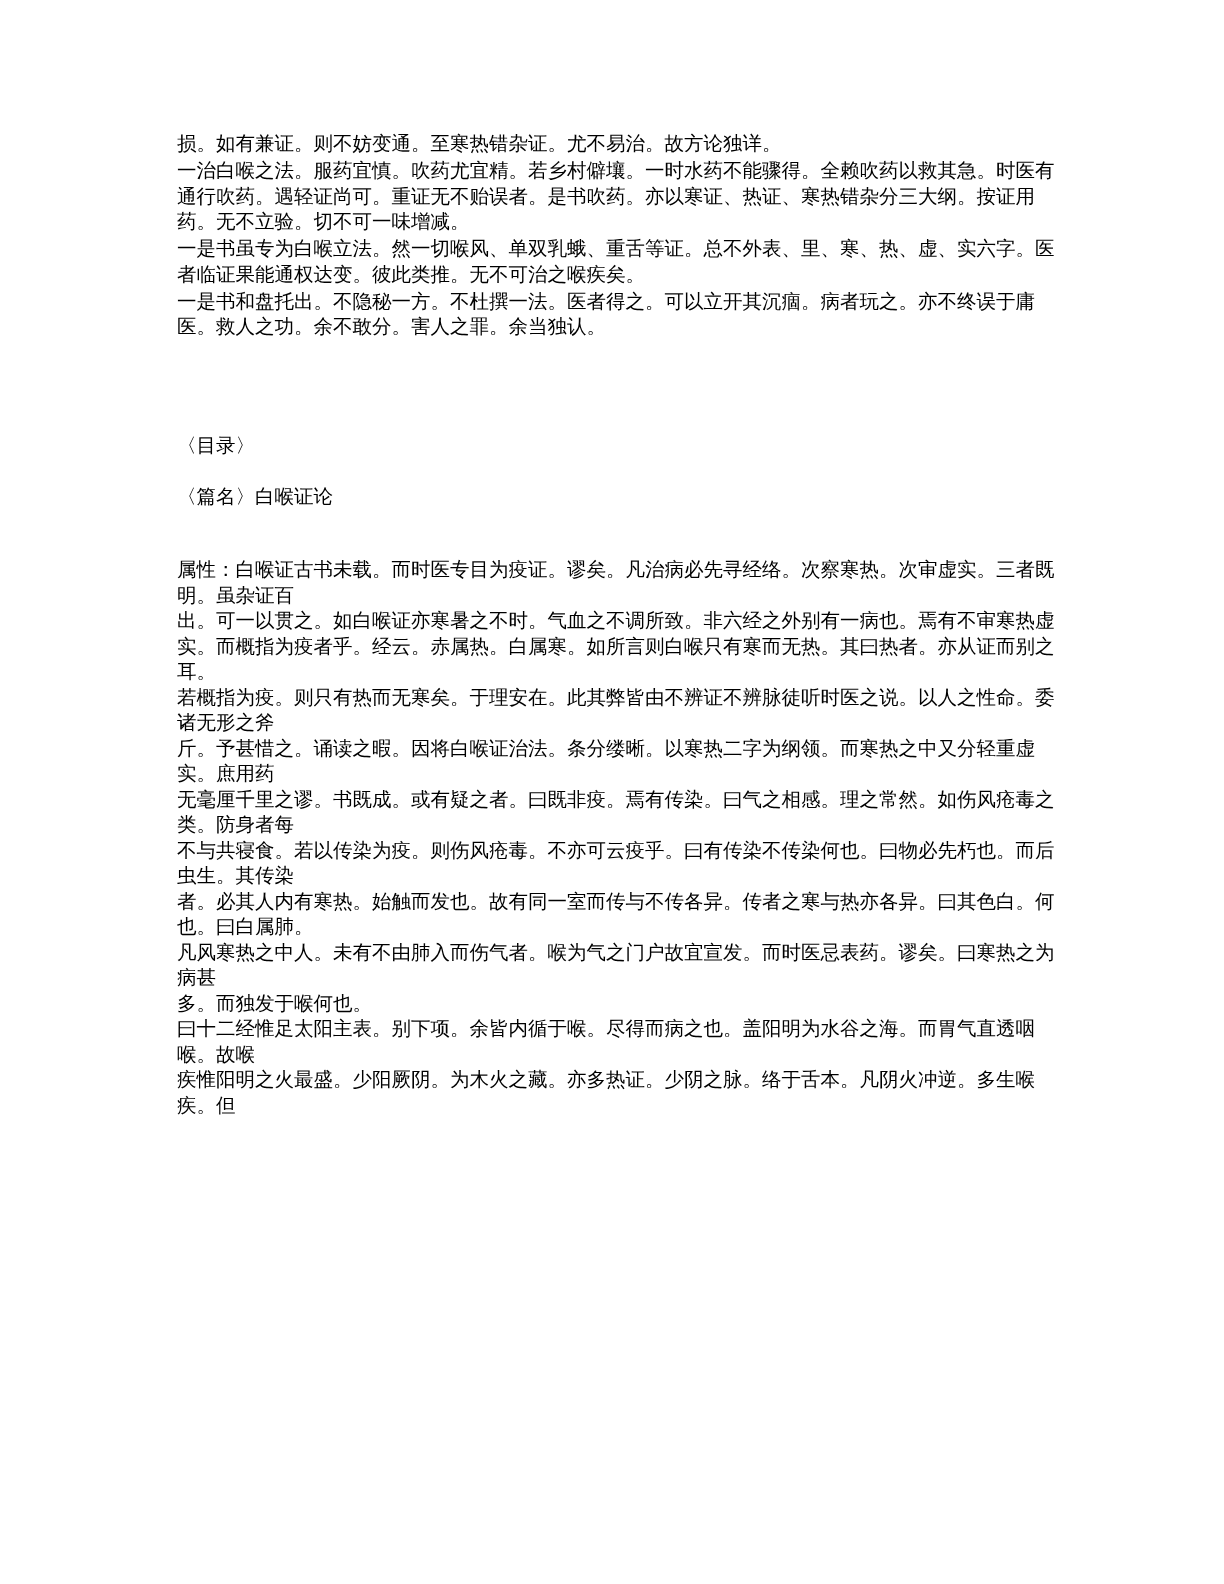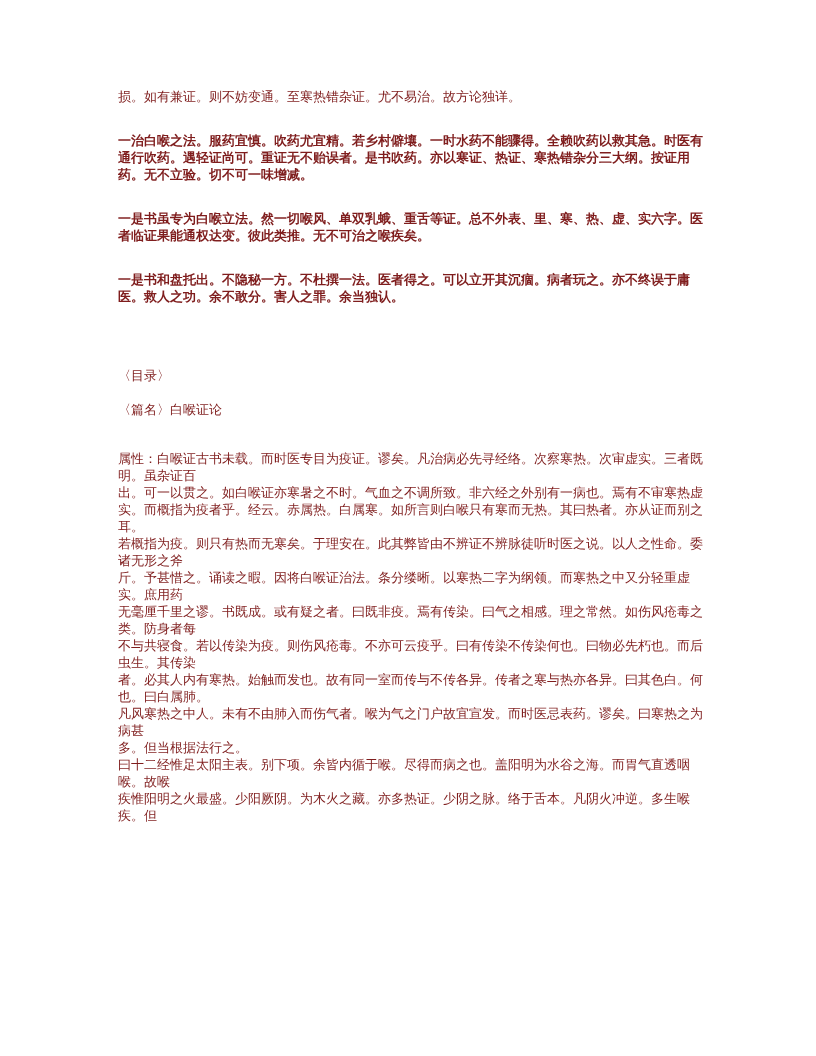--- a/index.html
+++ b/index.html
@@ -16,31 +16,30 @@
   .page {
     position: absolute;
     inset: 0;
     background: #ffffff;
   }
   .doc {
     position: absolute;
     left: 118px;
     top: 88px;
     width: 592px;
-    color: #7f1d1d;
+    color: #000000;
     font-family: "DejaVu Sans", sans-serif;
     font-size: 13px;
     line-height: 17px;
     letter-spacing: 0px;
     text-align: left;
     word-break: break-all;
   }
   .preface .para + .para {
-    margin-top: 27px;
-    font-weight: bold;
+    margin-top: 1px;
   }
   .heading.toc {
     margin-top: 62px;
   }
   .heading.section-title {
     margin-top: 17px;
   }
   .body-text {
     margin-top: 32px;
   }
@@ -68,19 +67,19 @@
     <div class="body-text">
         <div class="line">属性：白喉证古书未载。而时医专目为疫证。谬矣。凡治病必先寻经络。次察寒热。次审虚实。三者既明。虽杂证百</div>
         <div class="line">出。可一以贯之。如白喉证亦寒暑之不时。气血之不调所致。非六经之外别有一病也。焉有不审寒热虚</div>
         <div class="line">实。而概指为疫者乎。经云。赤属热。白属寒。如所言则白喉只有寒而无热。其曰热者。亦从证而别之耳。</div>
         <div class="line">若概指为疫。则只有热而无寒矣。于理安在。此其弊皆由不辨证不辨脉徒听时医之说。以人之性命。委诸无形之斧</div>
         <div class="line">斤。予甚惜之。诵读之暇。因将白喉证治法。条分缕晰。以寒热二字为纲领。而寒热之中又分轻重虚实。庶用药</div>
         <div class="line">无毫厘千里之谬。书既成。或有疑之者。曰既非疫。焉有传染。曰气之相感。理之常然。如伤风疮毒之类。防身者每</div>
         <div class="line">不与共寝食。若以传染为疫。则伤风疮毒。不亦可云疫乎。曰有传染不传染何也。曰物必先朽也。而后虫生。其传染</div>
         <div class="line">者。必其人内有寒热。始触而发也。故有同一室而传与不传各异。传者之寒与热亦各异。曰其色白。何也。曰白属肺。</div>
         <div class="line">凡风寒热之中人。未有不由肺入而伤气者。喉为气之门户故宜宣发。而时医忌表药。谬矣。曰寒热之为病甚</div>
-        <div class="line">多。但当根据法行之。</div>
+        <div class="line">多。而独发于喉何也。</div>
         <div class="line">曰十二经惟足太阳主表。别下项。余皆内循于喉。尽得而病之也。盖阳明为水谷之海。而胃气直透咽喉。故喉</div>
         <div class="line">疾惟阳明之火最盛。少阳厥阴。为木火之藏。亦多热证。少阴之脉。络于舌本。凡阴火冲逆。多生喉疾。但</div>
       </div>
 
   </div>
 </div>
 
 </body></html>

